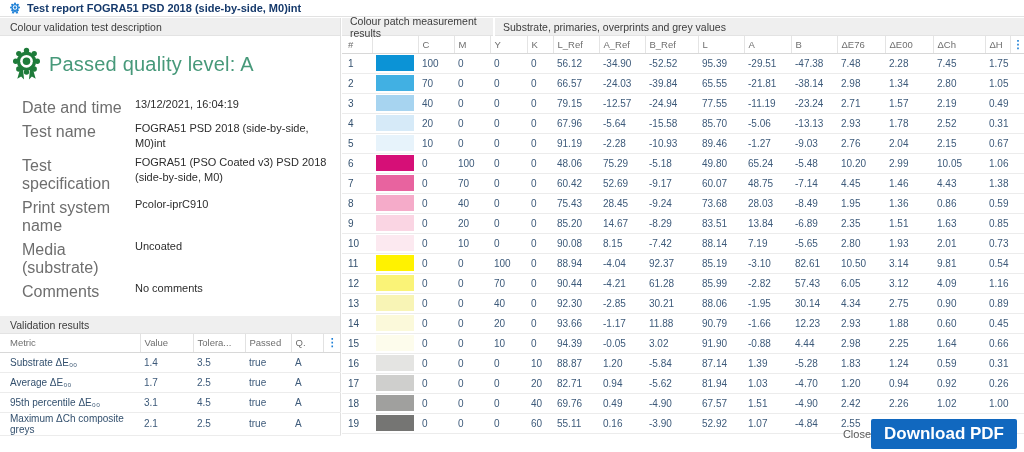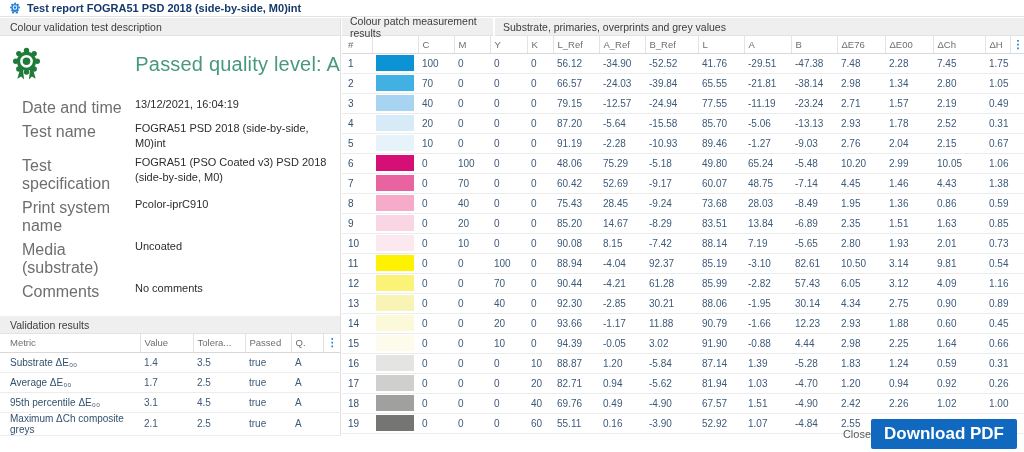--- a/index.html
+++ b/index.html
@@ -15,21 +15,21 @@
 
   
   .left-panel  { position:absolute; top:18px; left:0; width:341px; bottom:16px;
     border-right:1px solid #e0e0e0; background:#fff; }
   .right-panel { position:absolute; top:18px; left:342px; right:0; bottom:0; background:#fff; }
 
   .section-header { height:18px; background:#efefef; border-bottom:1px solid #e3e3e3;
     font-size:10.5px; color:#3c3c3c; display:flex; align-items:center; padding-left:10px; }
 
   
-  .banner { display:flex; align-items:center; gap:9px; margin:11px 0 0 13px;justify-content:space-between; }
+  .banner { display:flex; align-items:center; gap:9px; margin:11px 0 0 13px; }
   .banner-text { font-size:20px; color:var(--green-text,#47997a); letter-spacing:.2px; }
 
   
   .desc { margin-top:14px; }
   .desc-row { display:flex; padding:2px 8px 2px 22px; min-height:20px; }
   .desc-row .lbl { width:113px; flex:0 0 113px; font-size:16px; color:#6e6e6e; padding-top:2px; }
   .desc-row .val { flex:1; font-size:11px; color:#2d2d2d; line-height:15px; }
 
   
   .validation-block { margin-top:13px; }
@@ -257,21 +257,21 @@
           <td>
             <div class="patch" style="background: rgb(11, 147, 214);"></div>
           </td>
           <td>100</td>
           <td>0</td>
           <td>0</td>
           <td>0</td>
           <td>56.12</td>
           <td>-34.90</td>
           <td>-52.52</td>
-          <td>41.76</td>
+          <td>95.39</td>
           <td>-29.51</td>
           <td>-47.38</td>
           <td>7.48</td>
           <td>2.28</td>
           <td>7.45</td>
           <td>1.75</td>
           <td></td>
         </tr>
         <tr>
           <td>2</td>
@@ -317,21 +317,21 @@
         </tr>
         <tr>
           <td>4</td>
           <td>
             <div class="patch" style="background: rgb(214, 234, 248);"></div>
           </td>
           <td>20</td>
           <td>0</td>
           <td>0</td>
           <td>0</td>
-          <td>87.20</td>
+          <td>67.96</td>
           <td>-5.64</td>
           <td>-15.58</td>
           <td>85.70</td>
           <td>-5.06</td>
           <td>-13.13</td>
           <td>2.93</td>
           <td>1.78</td>
           <td>2.52</td>
           <td>0.31</td>
           <td></td>

